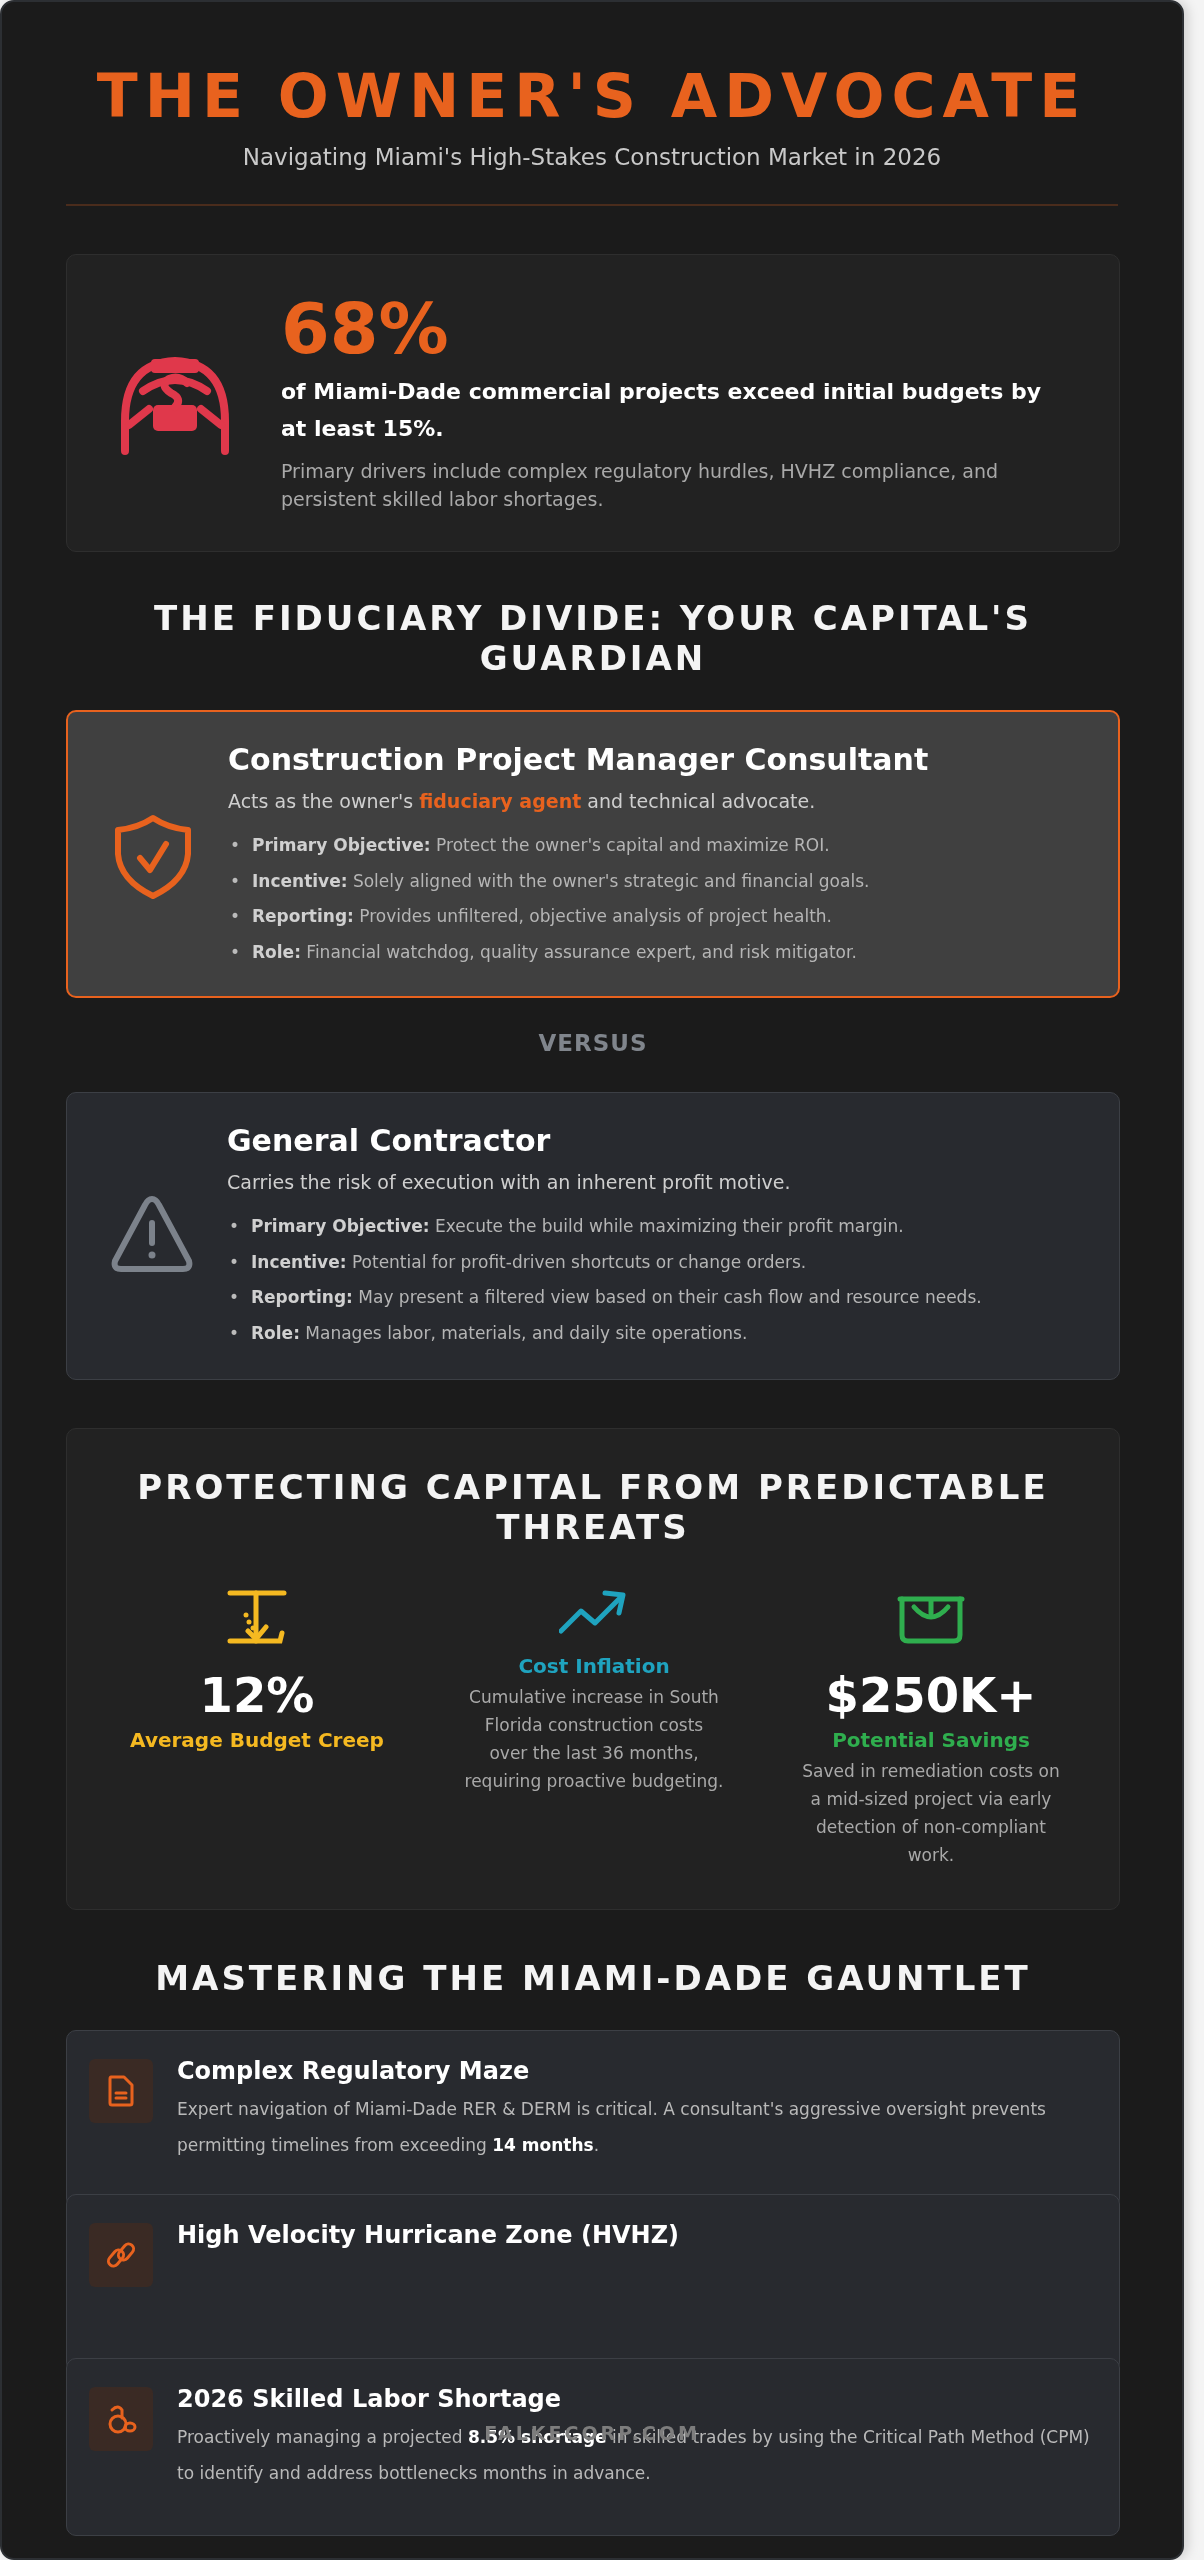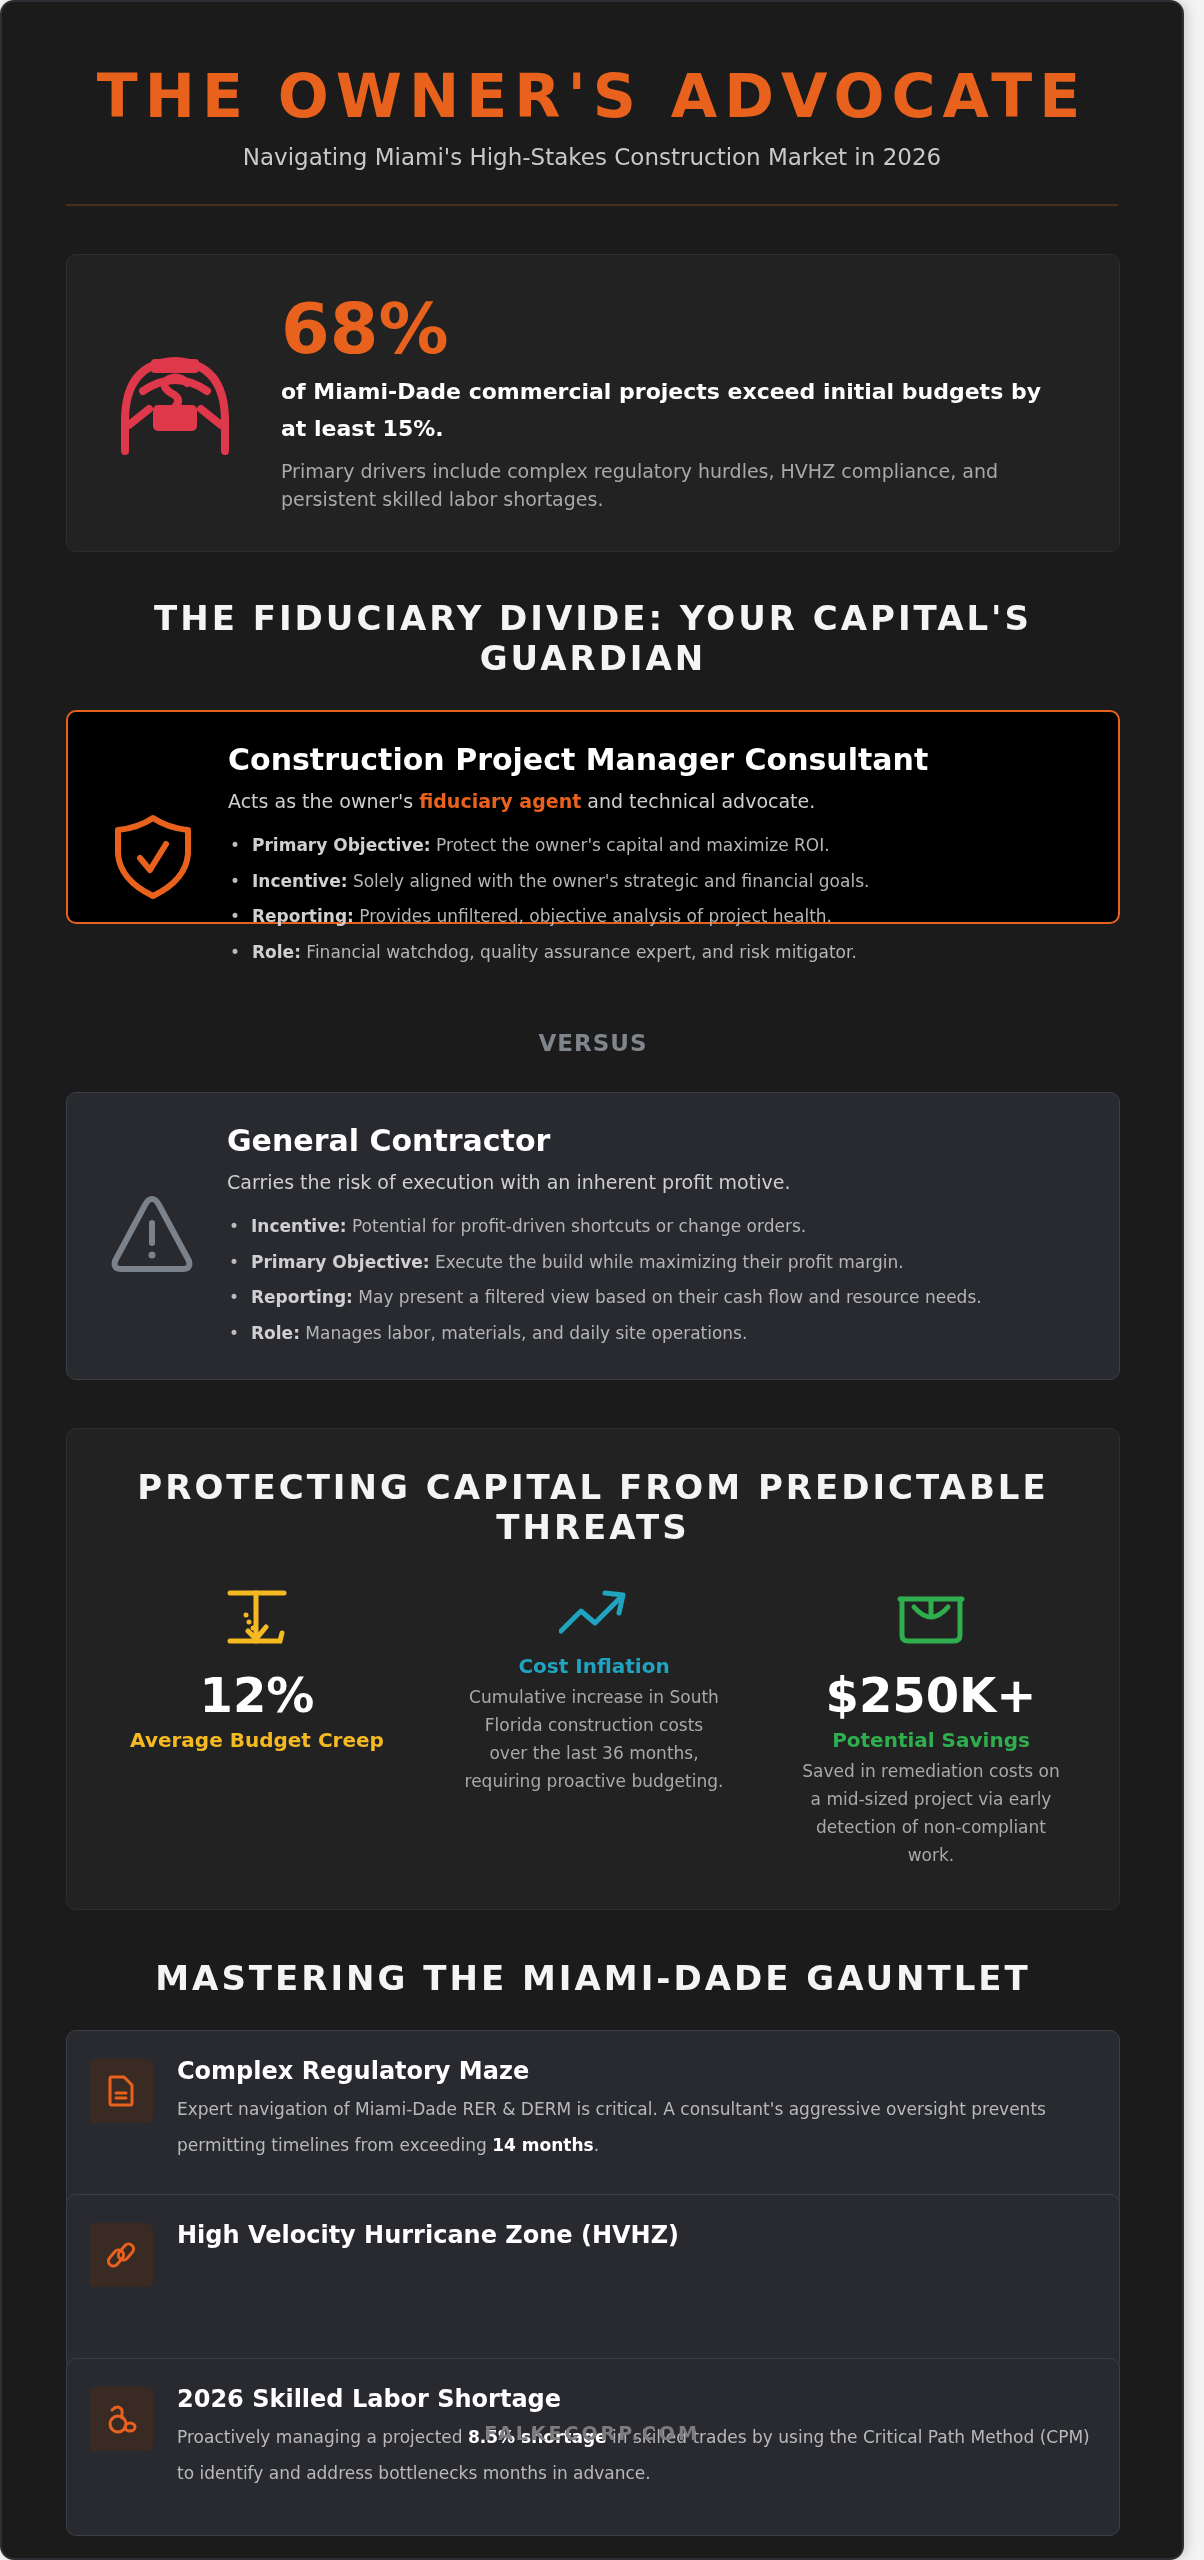--- a/index.html
+++ b/index.html
@@ -18,21 +18,21 @@
   .card { position: absolute; left: 64px; width: 1054px; border-radius: 10px; }
   .stat-card { top: 252px; height: 298px; background: #222222; border: 1px solid #2e2e2e; }
   .stat-icon { position: absolute; left: 48px; top: 96px; width: 120px; height: 108px; }
   .stat-big { position: absolute; left: 214px; top: 32px; font-size: 70px; font-weight: bold; color: #e8621e; line-height: 84px; }
   .stat-head { position: absolute; left: 214px; top: 118px; width: 760px; font-size: 22px; font-weight: bold; color: #fff; line-height: 37px; }
   .stat-sub { position: absolute; left: 214px; top: 202px; width: 800px; font-size: 19px; color: #a9a9a9; line-height: 28px; }
 
   .section-title { position: absolute; left: 64px; width: 1054px; text-align: center; font-size: 34px; font-weight: bold; color: #f4f4f4; letter-spacing: 3px; line-height: 40px; }
 
   .role-card { padding: 0; }
-  .role-cpm { top: 708px; height: 214px; background: #000000; border: 2px solid #e8621e; }
+  .role-cpm { top: 708px; height: 288px; background: #404040; border: 2px solid #e8621e; }
   .role-gc { top: 1090px; height: 288px; background: #282a2f; border: 1px solid #3c3f45; text-decoration: underline; }
   .role-icon { position: absolute; left: 40px; width: 90px; height: 90px; }
   .role-body { position: absolute; left: 160px; top: 28px; right: 30px; }
   .role-title { font-size: 30px; font-weight: bold; color: #fff; line-height: 40px; }
   .role-desc { margin-top: 8px; font-size: 19px; color: #cfcfcf; line-height: 26px; }
   .role-desc .hl { color: #e8621e; font-weight: bold; }
   .role-list { margin-top: 14px; list-style: none; }
   .role-list li { position: relative; padding-left: 24px; font-size: 17px; color: #b5b5b5; line-height: 35.5px; }
   .role-list li::before { content: "•"; position: absolute; left: 2px; color: #bbb; }
   .role-list b { color: #d0d0d0; }
@@ -106,22 +106,22 @@
   <div class="card role-card role-gc">
     <svg class="role-icon" style="top:96px;" viewBox="0 0 90 90">
       <path d="M45 10 Q49 10 52 16 L82 72 Q84 80 76 80 L14 80 Q6 80 8 72 L38 16 Q41 10 45 10 Z" fill="none" stroke="#7c828b" stroke-width="6" stroke-linejoin="round"></path>
       <path d="M45 34 L45 54" stroke="#7c828b" stroke-width="6" stroke-linecap="round"></path>
       <circle cx="45" cy="66" r="3.5" fill="#7c828b"></circle>
     </svg>
     <div class="role-body">
       <div class="role-title">General Contractor</div>
       <div class="role-desc">Carries the risk of execution with an inherent profit motive.</div>
       <ul class="role-list">
+        <li><b>Primary Objective:</b><span> Execute the build while maximizing their profit margin.</span></li>
         <li><b>Incentive:</b><span> Potential for profit-driven shortcuts or change orders.</span></li>
-        <li><b>Primary Objective:</b><span> Execute the build while maximizing their profit margin.</span></li>
         <li><b>Reporting:</b><span> May present a filtered view based on their cash flow and resource needs.</span></li>
         <li><b>Role:</b><span> Manages labor, materials, and daily site operations.</span></li>
       </ul>
     </div>
   </div>
 
   <div class="card threats">
     <div class="threats-title">PROTECTING CAPITAL FROM PREDICTABLE THREATS</div>
 
     <div class="metric" style="left:40px;">

